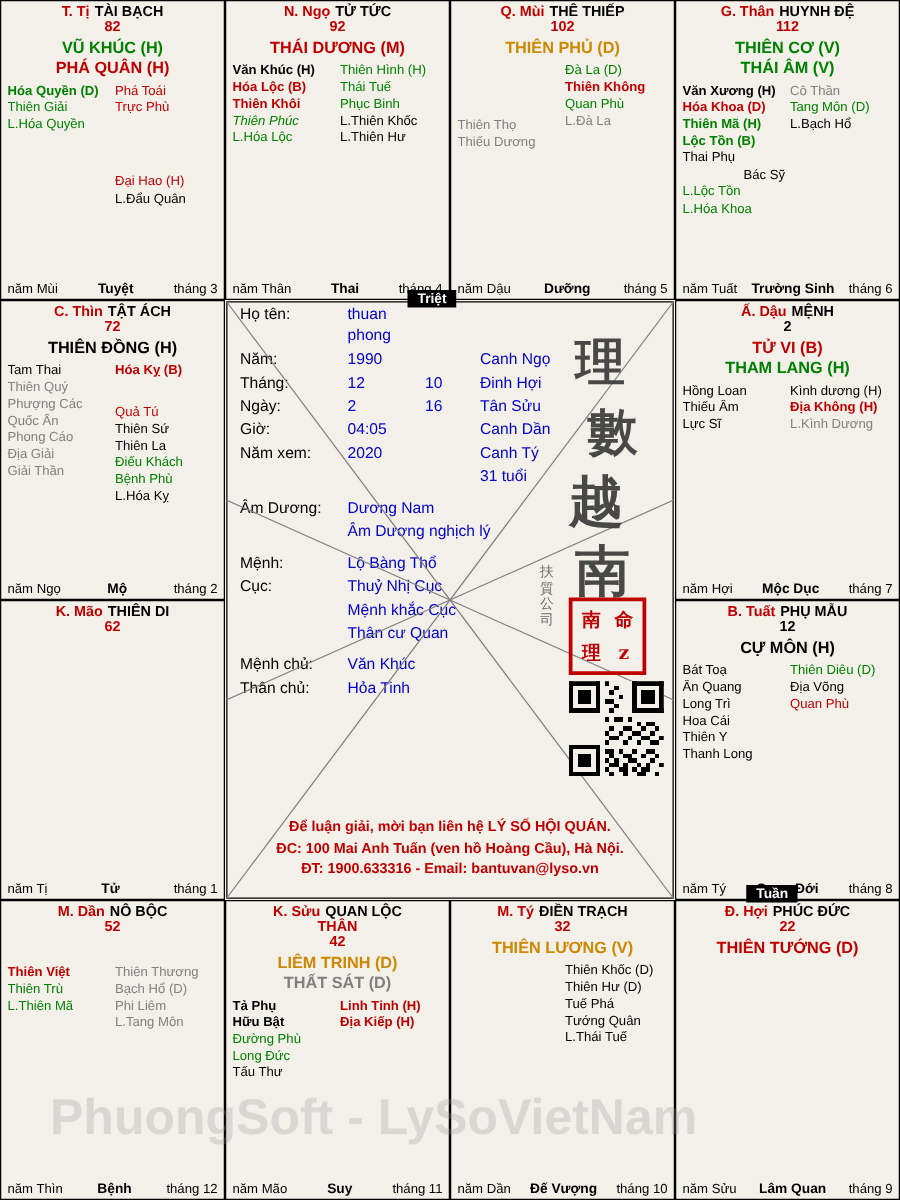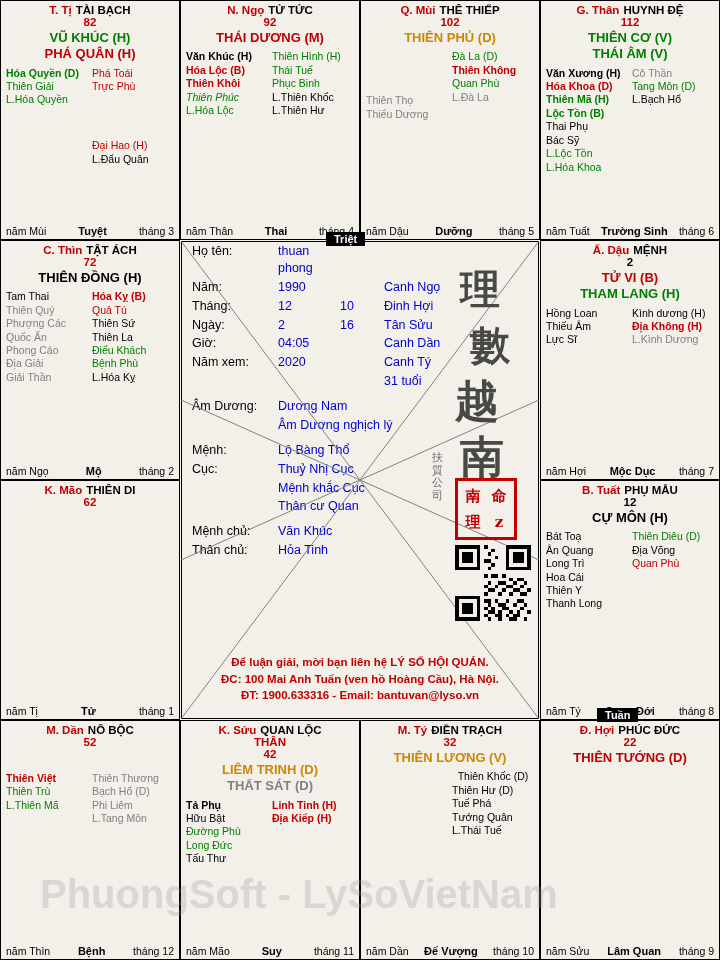--- a/index.html
+++ b/index.html
@@ -234,21 +234,21 @@
         <div class="s" style="color:#008000">THIÊN CƠ (V)</div>
         <div class="s" style="color:#008000">THÁI ÂM (V)</div>
       </div>
       <div class="cols">
         <div class="col">
           <div style="color:#000000;font-weight:bold;">Văn Xương (H)</div>
           <div style="color:#c00000;font-weight:bold;">Hóa Khoa (D)</div>
           <div style="color:#008000;font-weight:bold;">Thiên Mã (H)</div>
           <div style="color:#008000;font-weight:bold;">Lộc Tồn (B)</div>
           <div style="color:#000000;">Thai Phụ</div>
-          <div style="color:#000000;">Bác Sỹ</div>
+          <div style="color:#000000;text-align:right;">Bác Sỹ</div>
           <div style="color:#008000;">L.Lộc Tồn</div>
           <div style="color:#008000;">L.Hóa Khoa</div>
         </div>
         <div class="col">
           <div style="color:#808080;">Cô Thần</div>
           <div style="color:#008000;">Tang Môn (D)</div>
           <div style="color:#000000;">L.Bạch Hổ</div>
         </div>
       </div>
       <div class="footer">
@@ -270,21 +270,21 @@
           <div style="color:#000000;">Tam Thai</div>
           <div style="color:#808080;">Thiên Quý</div>
           <div style="color:#808080;">Phượng Các</div>
           <div style="color:#808080;">Quốc Ấn</div>
           <div style="color:#808080;">Phong Cáo</div>
           <div style="color:#808080;">Địa Giải</div>
           <div style="color:#808080;">Giải Thần</div>
         </div>
         <div class="col">
           <div style="color:#c00000;font-weight:bold;">Hóa Kỵ (B)</div>
-          <div style="color:#c00000;">Quả Tú</div>
+          <div style="color:#c00000;margin-top:20px;">Quả Tú</div>
           <div style="color:#000000;">Thiên Sứ</div>
           <div style="color:#000000;">Thiên La</div>
           <div style="color:#008000;">Điếu Khách</div>
           <div style="color:#008000;">Bệnh Phù</div>
           <div style="color:#000000;">L.Hóa Kỵ</div>
         </div>
       </div>
       <div class="footer">
         <span class="side">năm Ngọ</span>
         <span class="mid">Mộ</span>
@@ -394,21 +394,21 @@
         <span class="chi">THÂN</span>
         <span class="num">42</span>
       </div>
       <div class="stars-main">
         <div class="s" style="color:#cc8800">LIÊM TRINH (D)</div>
         <div class="s" style="color:#808080">THẤT SÁT (D)</div>
       </div>
       <div class="cols">
         <div class="col">
           <div style="color:#000000;font-weight:bold;">Tả Phụ</div>
-          <div style="color:#000000;font-weight:normal;">Hữu Bật</div>
+          <div style="color:#000000;font-weight:bold;">Hữu Bật</div>
           <div style="color:#008000;">Đường Phù</div>
           <div style="color:#008000;">Long Đức</div>
           <div style="color:#000000;">Tấu Thư</div>
         </div>
         <div class="col">
           <div style="color:#c00000;font-weight:bold;">Linh Tinh (H)</div>
           <div style="color:#c00000;font-weight:bold;">Địa Kiếp (H)</div>
         </div>
       </div>
       <div class="footer">
@@ -421,21 +421,21 @@
       <div class="hdr">
         <span><span class="chi">M. Tý</span><span class="cung">ĐIỀN TRẠCH</span></span>
         <span class="num">32</span>
       </div>
       <div class="stars-main">
         <div class="s" style="color:#cc8800">THIÊN LƯƠNG (V)</div>
       </div>
       <div class="cols">
         <div class="col"></div>
         <div class="col">
-          <div style="color:#000000;text-align:center;">Thiên Khốc (D)</div>
+          <div style="color:#000000;">Thiên Khốc (D)</div>
           <div style="color:#000000;">Thiên Hư (D)</div>
           <div style="color:#000000;">Tuế Phá</div>
           <div style="color:#000000;">Tướng Quân</div>
           <div style="color:#000000;">L.Thái Tuế</div>
         </div>
       </div>
       <div class="footer">
         <span class="side">năm Dần</span>
         <span class="mid">Đế Vượng</span>
         <span class="side">tháng 10</span>

